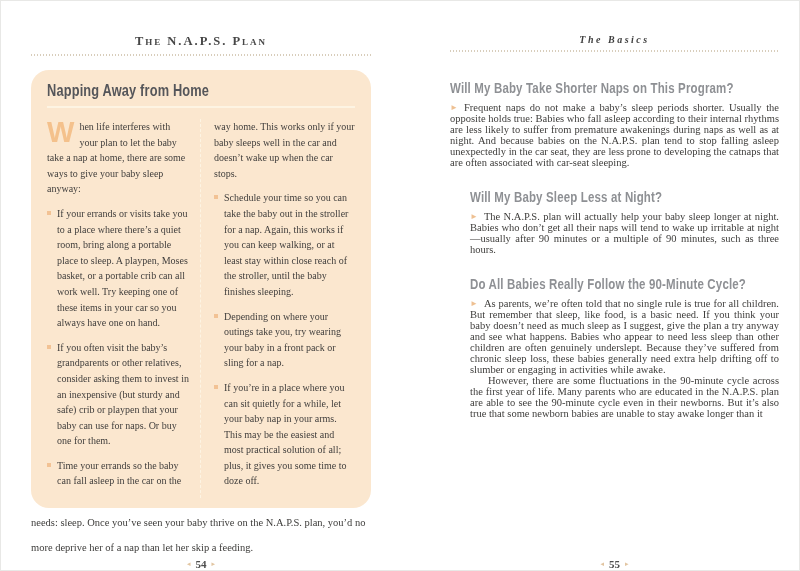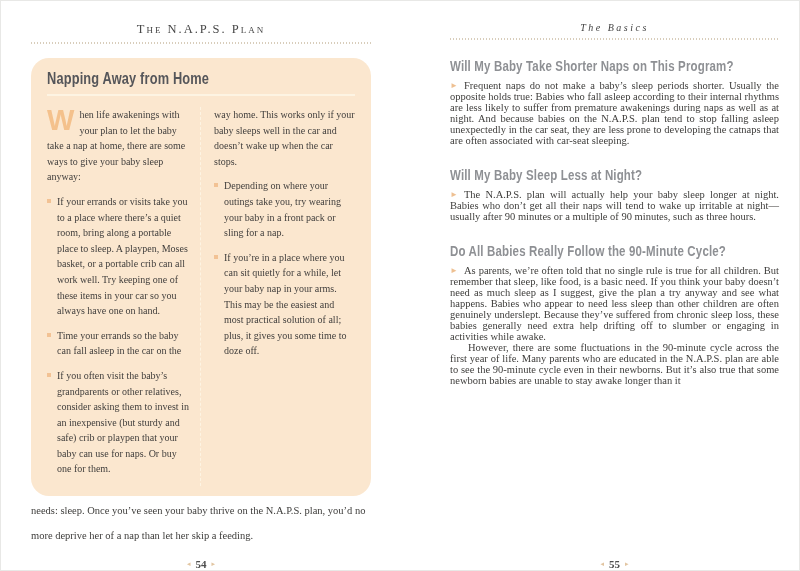--- a/index.html
+++ b/index.html
@@ -3,21 +3,21 @@
 <meta charset="utf-8">
 <style>
   html,body { margin:0; padding:0; background:#fff; }
   body { width:800px; height:571px; font-family:"Liberation Serif", serif; }
   .spread { position:relative; width:800px; height:571px; box-sizing:border-box;
             border:1px solid #e8e8e6; background:#fff; overflow:hidden; }
   .page { position:absolute; top:0; height:100%; }
   .page-left  { left:30px;  width:340px; }
   .page-right { left:449px; width:329px; }
 
-  .running-head { padding-top:21px; }
+  .running-head { padding-top:33px;font-weight:bold; }
   .rh-text-left { text-align:center; font-variant:small-caps; letter-spacing:2px;
                   font-size:12.5px; color:#474747; }
   .rh-text-right{ text-align:center; font-style:italic; letter-spacing:2.5px;
                   font-size:10px; color:#3f3f3f; }
   .dotted-rule { height:2px; margin-top:5px;
                  background:repeating-linear-gradient(90deg,#d8cdbb 0 1px,transparent 1px 3px); }
 
   
   .sidebar-box { margin-top:14px; background:#fbe7cf; padding:12px 16px 10px; box-sizing:border-box;border-radius:18px; }
   .box-title-wrap { border-bottom:2px solid #fdf4e3; padding-bottom:6px; margin-bottom:11px; }
@@ -34,22 +34,22 @@
   .dropcap { float:left; font-family:"Liberation Sans",sans-serif; font-weight:bold;
              font-size:29px; line-height:25px; color:#f4c18c; margin:1px 5px 0 0; }
 
   .after-box { margin-top:2px; font-size:10.5px; line-height:25px; color:#3d3c3a; }
 
   .folio { position:absolute; bottom:0; left:0; width:100%; text-align:center;
            font-size:11px; color:#4e4e4e; font-weight:bold; }
   .folio-mark { font-size:7px; color:#e2c5a1; vertical-align:2px; margin:0 5px; font-weight:normal; }
 
   
-  .qa-section { margin-top:18px; }
-  .qa-section + .qa-section { margin-top:21px; }
+  .qa-section { margin-top:28px; }
+  .qa-section + .qa-section { margin-top:21px;margin-left:20px; }
   .q-heading { font-family:"Liberation Sans",sans-serif; font-weight:bold; font-size:14px;
                color:#8e9094; transform:scaleX(0.82); transform-origin:0 50%;
                white-space:nowrap; margin:0 0 6px; letter-spacing:0.2px; }
   .qa-body p { margin:0; font-size:10.5px; line-height:11px; color:#3e3d3b; text-align:justify; }
   .qa-body p.indent { text-indent:18px; }
   .arrow { color:#eec092; font-size:8px; margin-right:6px; vertical-align:1px; }
 </style>
 </head>
 <body>
 
@@ -60,28 +60,28 @@
       <div class="rh-text-left">The N.A.P.S. Plan</div>
       <div class="dotted-rule"></div>
     </div>
 
     <div class="sidebar-box">
       <div class="box-title-wrap">
         <div class="box-title">Napping Away from Home</div>
       </div>
       <div class="box-cols">
         <div class="box-col box-col-1">
-          <p><span class="dropcap">W</span><span>hen life awakenings with your plan to let the baby take a nap at home, there are some ways to give your baby sleep anyway:</span></p>
+          <p><span class="dropcap">W</span><span>hen life interferes with your plan to let the baby take a nap at home, there are some ways to give your baby sleep anyway:</span></p>
           <p class="bullet-item"><span class="sq"></span><span>If your errands or visits take you to a place where there’s a quiet room, bring along a portable place to sleep. A playpen, Moses basket, or a portable crib can all work well. Try keeping one of these items in your car so you always have one on hand.</span></p>
+          <p class="bullet-item"><span class="sq"></span><span>If you often visit the baby’s grandparents or other relatives, consider asking them to invest in an inexpensive (but sturdy and safe) crib or playpen that your baby can use for naps. Or buy one for them.</span></p>
           <p class="bullet-item"><span class="sq"></span><span>Time your errands so the baby can fall asleep in the car on the</span></p>
-          <p class="bullet-item"><span class="sq"></span><span>If you often visit the baby’s grandparents or other relatives, consider asking them to invest in an inexpensive (but sturdy and safe) crib or playpen that your baby can use for naps. Or buy one for them.</span></p>
         </div>
         <div class="box-col box-col-2">
           <p>way home. This works only if your baby sleeps well in the car and doesn’t wake up when the car stops.</p>
-          <p class="bullet-item"><span class="sq"></span></p>
+          <p class="bullet-item"><span class="sq"></span><span>Schedule your time so you can take the baby out in the stroller for a nap. Again, this works if you can keep walking, or at least stay within close reach of the stroller, until the baby finishes sleeping.</span></p>
           <p class="bullet-item"><span class="sq"></span><span>Depending on where your outings take you, try wearing your baby in a front pack or sling for a nap.</span></p>
           <p class="bullet-item"><span class="sq"></span><span>If you’re in a place where you can sit quietly for a while, let your baby nap in your arms. This may be the easiest and most practical solution of all; plus, it gives you some time to doze off.</span></p>
         </div>
       </div>
     </div>
 
     <p class="after-box">needs: sleep. Once you’ve seen your baby thrive on the N.A.P.S. plan, you’d no more deprive her of a nap than let her skip a feeding.</p>
 
     <div class="folio">
       <span class="folio-mark">◂</span><span>54</span><span class="folio-mark">▸</span>

